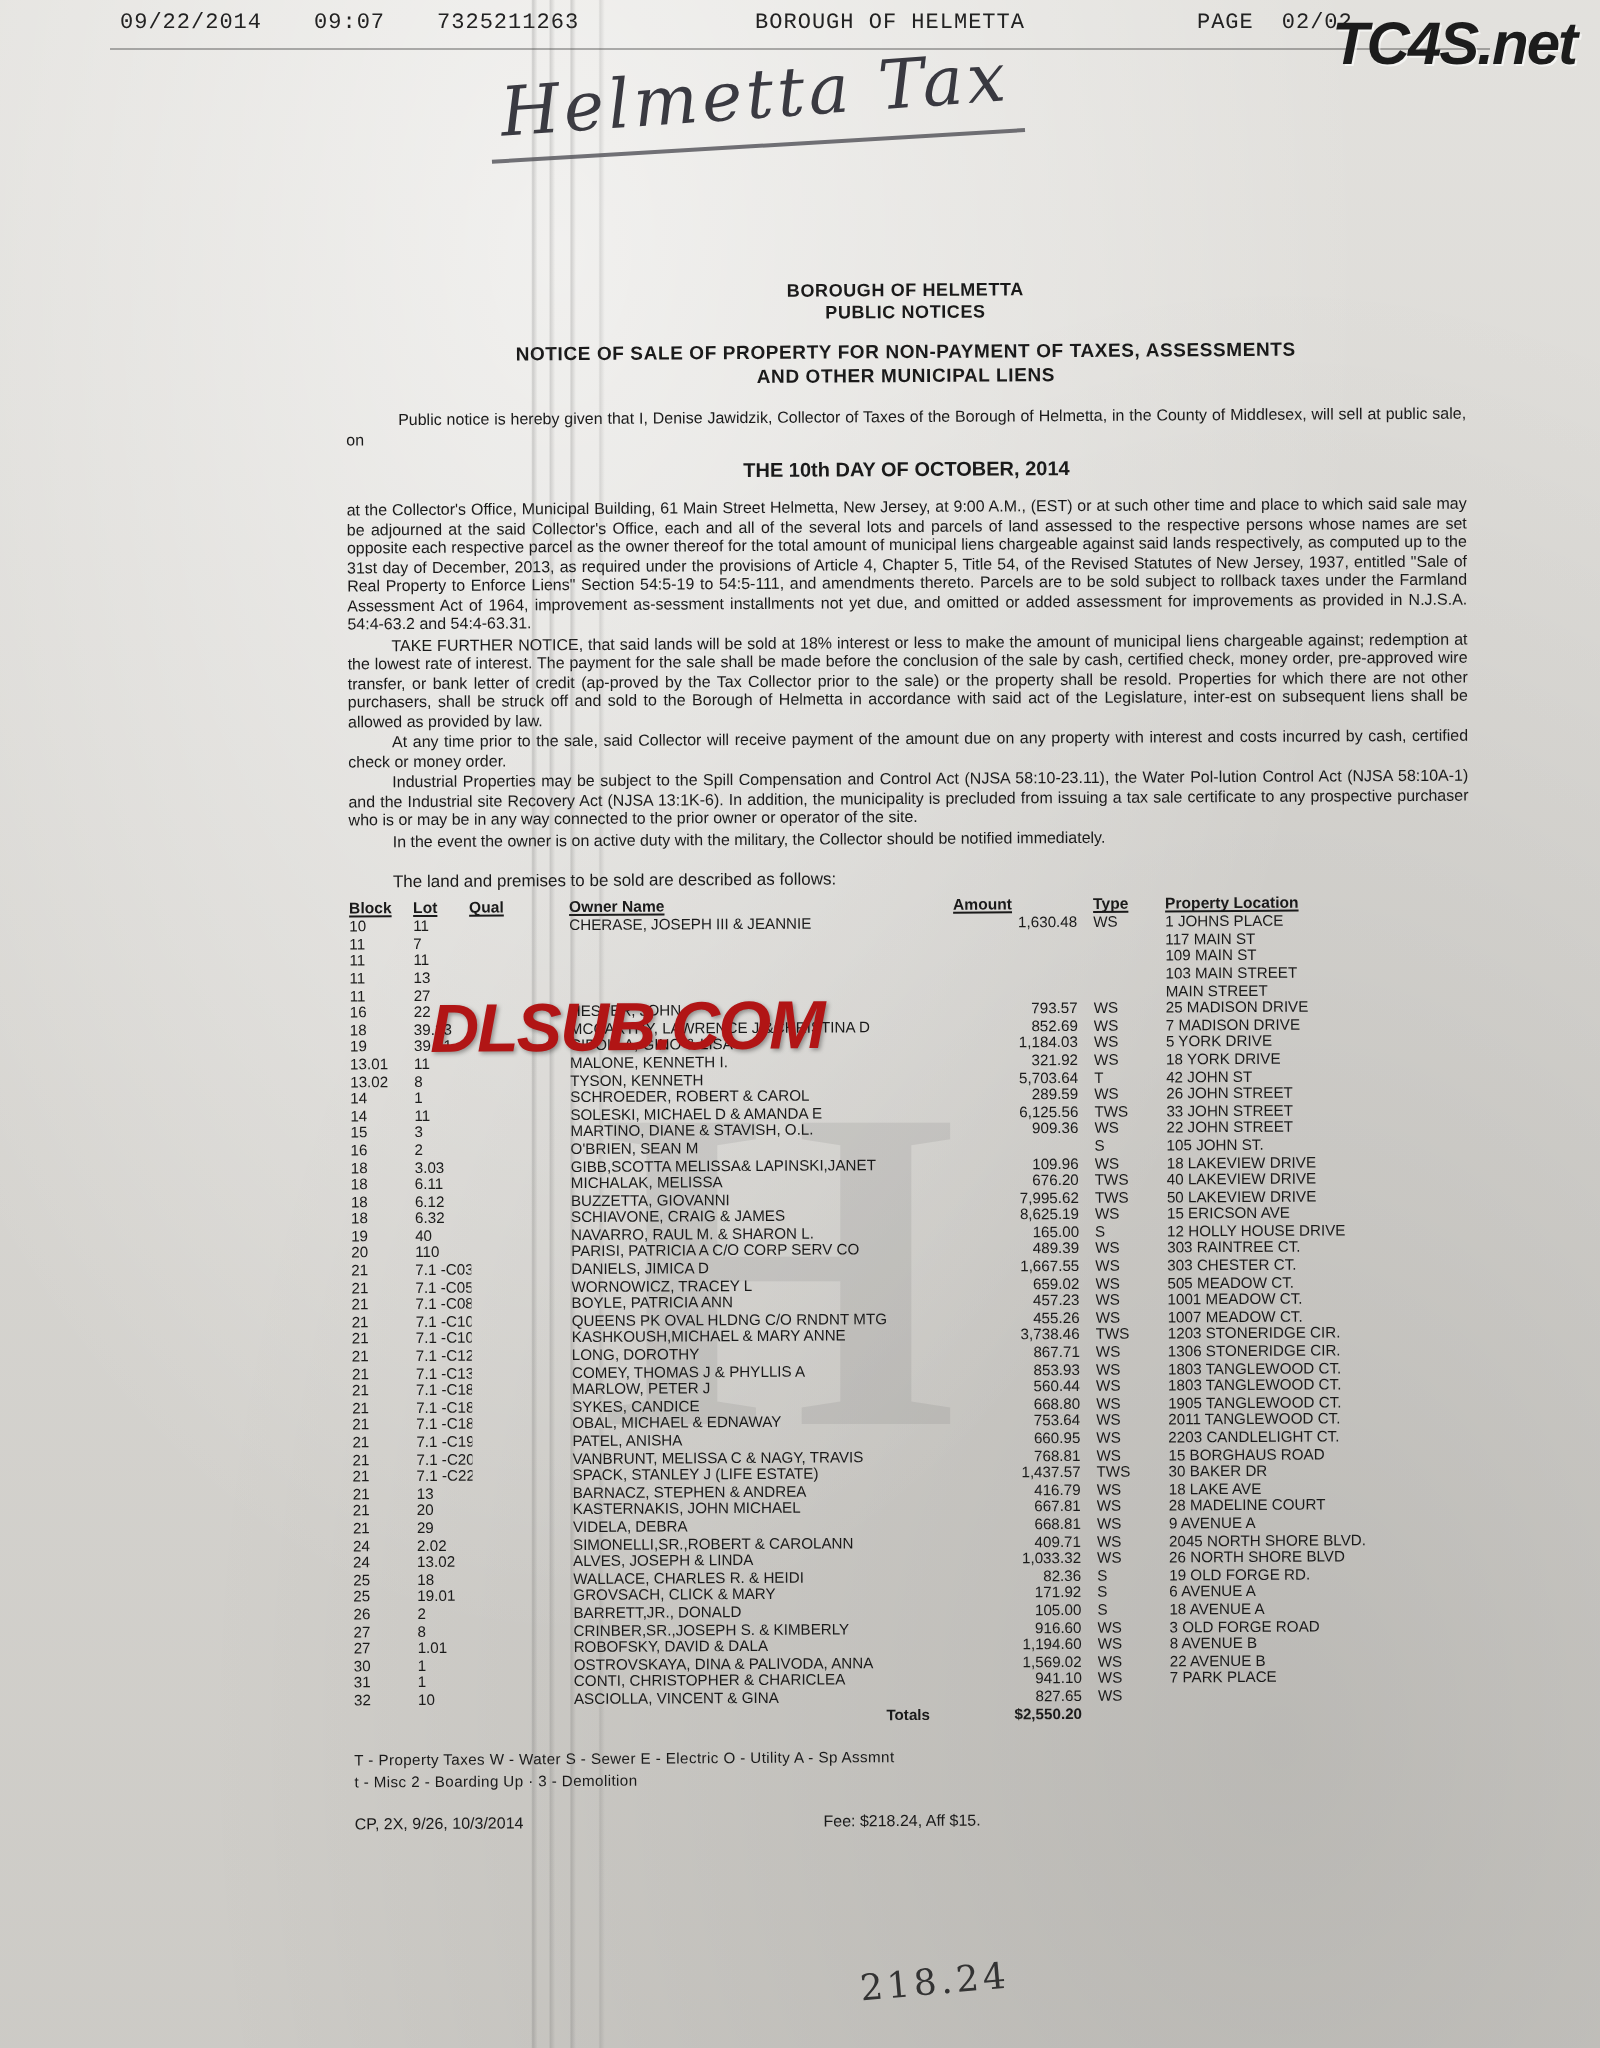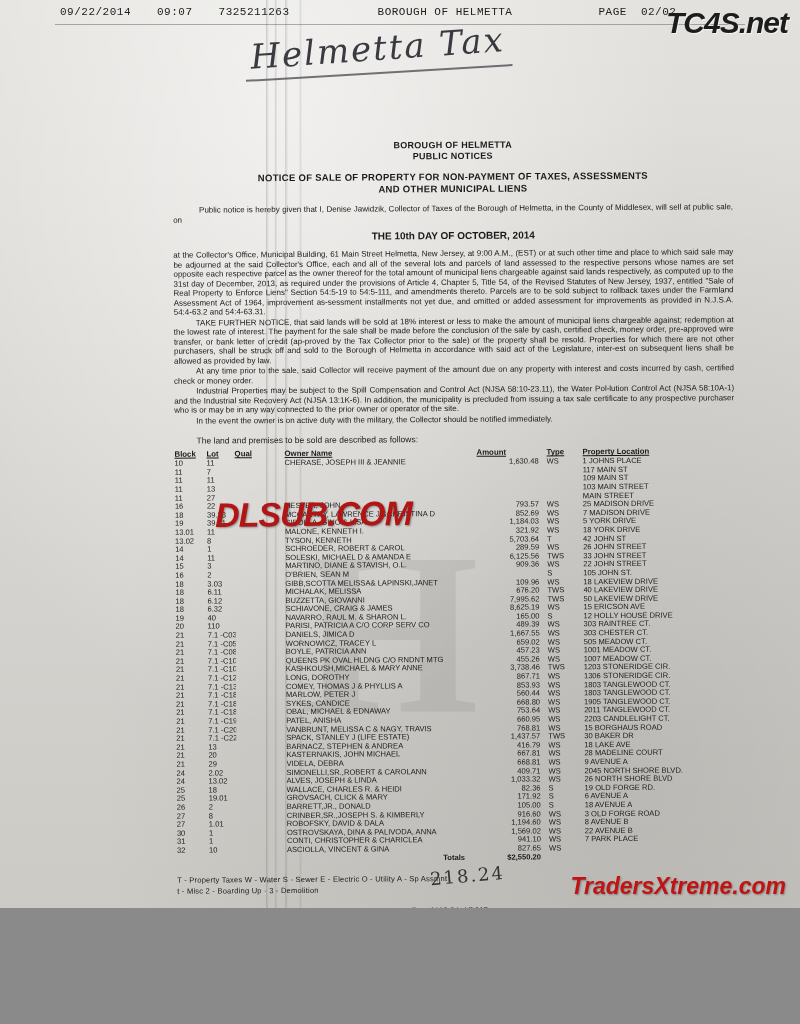--- a/index.html
+++ b/index.html
@@ -3,21 +3,21 @@
 <meta charset="utf-8">
 <style>
   html, body {
     margin: 0;
     padding: 0;
     background: #8a8a8a;
   }
   .page {
     position: relative;
     width: 800px;
-    height: 908px;
+    height: 1024px;
     background: #d9d7d2;
     overflow: hidden;
     font-family: "Liberation Sans", sans-serif;
     color: #1a1a1a;
   }
   
   .paper-noise {
     position: absolute;
     inset: 0;
     background:
@@ -736,16 +736,15 @@
 
     <div class="footer-line">
       <span>CP, 2X, 9/26, 10/3/2014</span>
       <span class="fee">Fee: $218.24, Aff $15.</span>
     </div>
   </div>
 
   <div class="streaks"></div>
 
   <div class="dlsub">DLSUB.COM</div>
-  <div class="traders">TradersXtreme.com</div>
   <div class="bignum">218.24</div>
 
 </div>
 
 </body></html>

